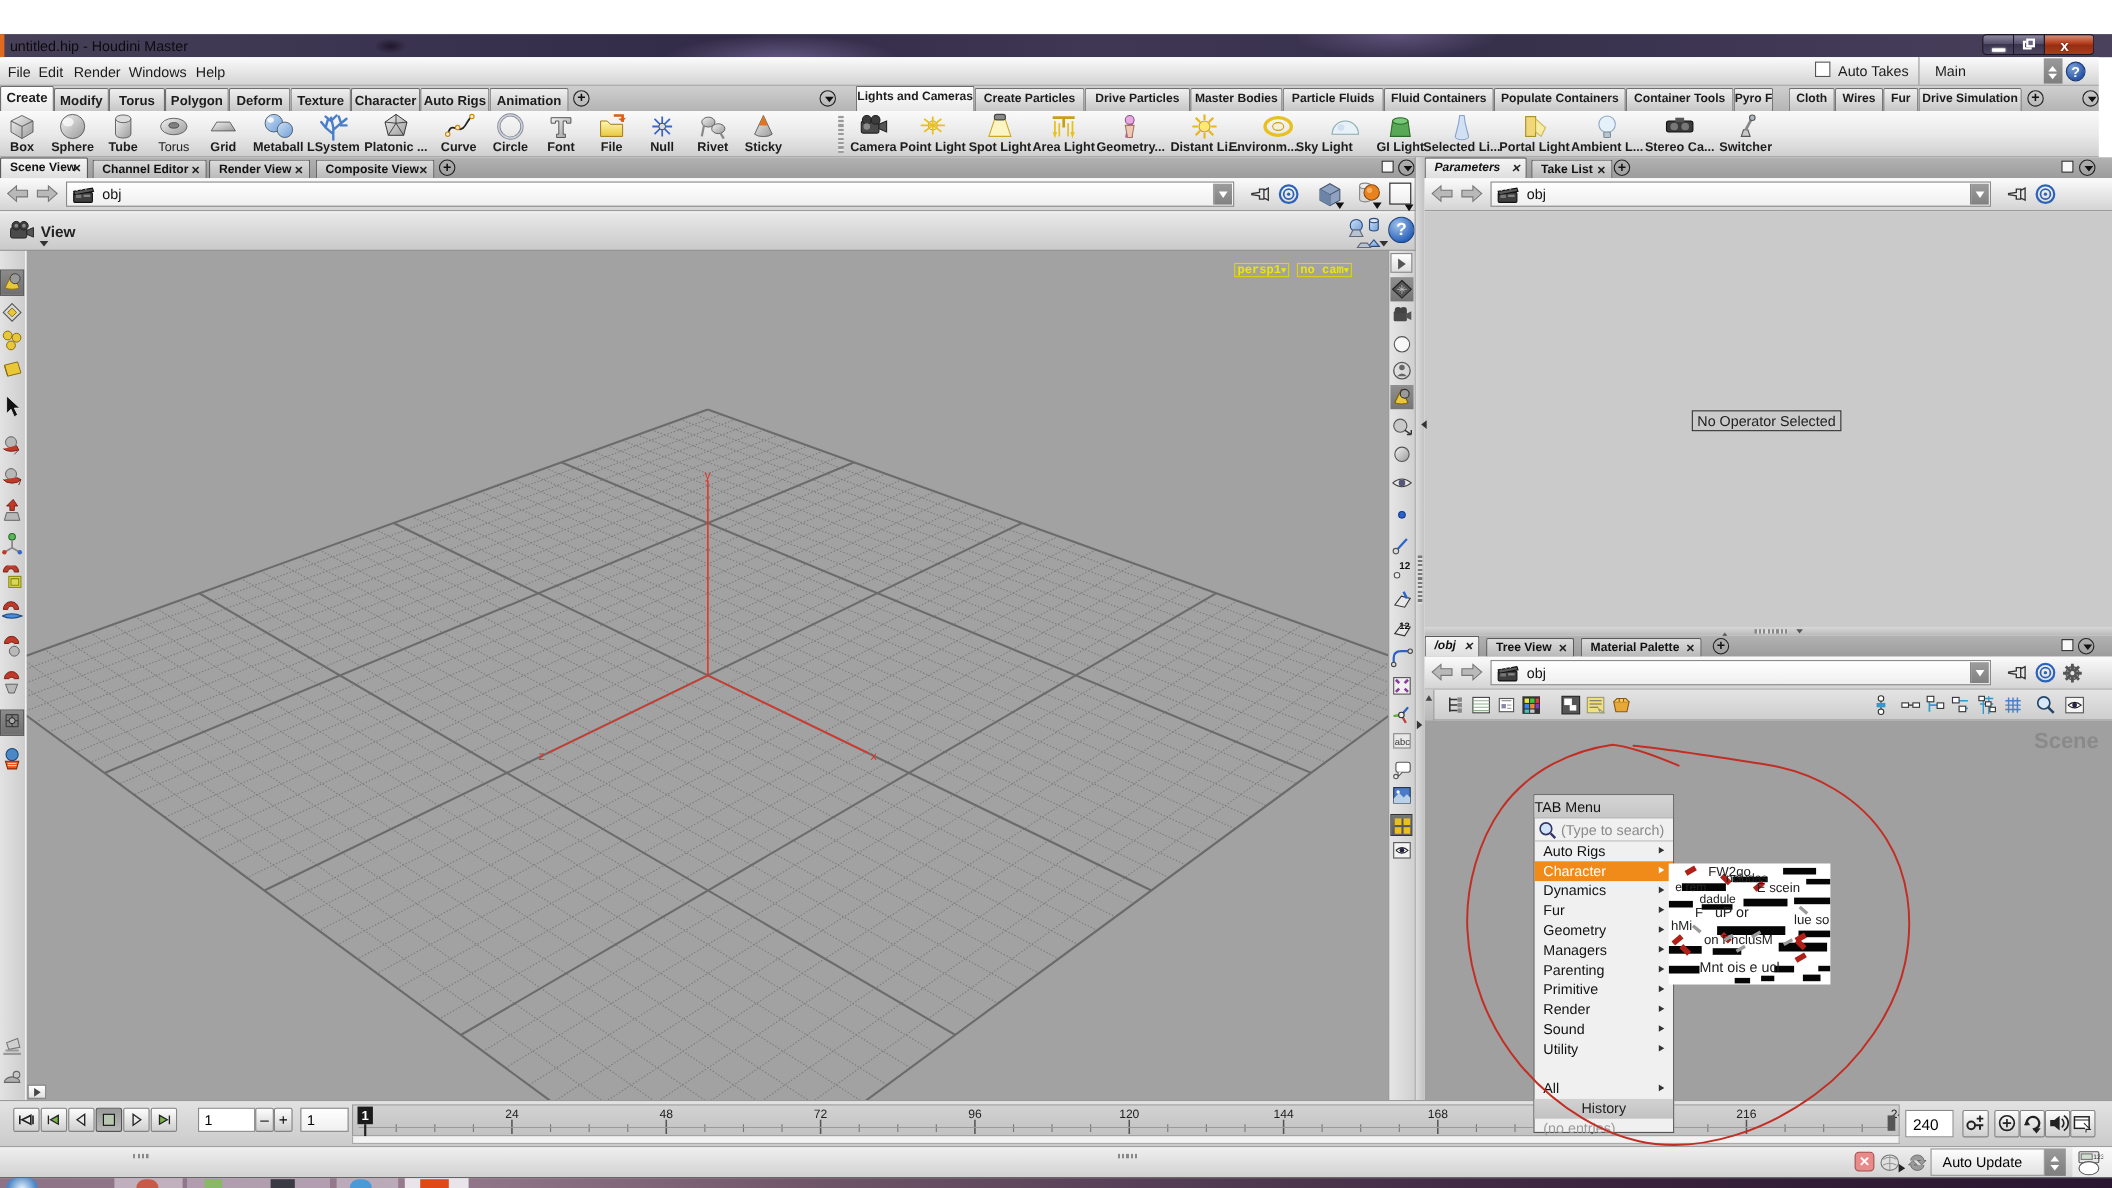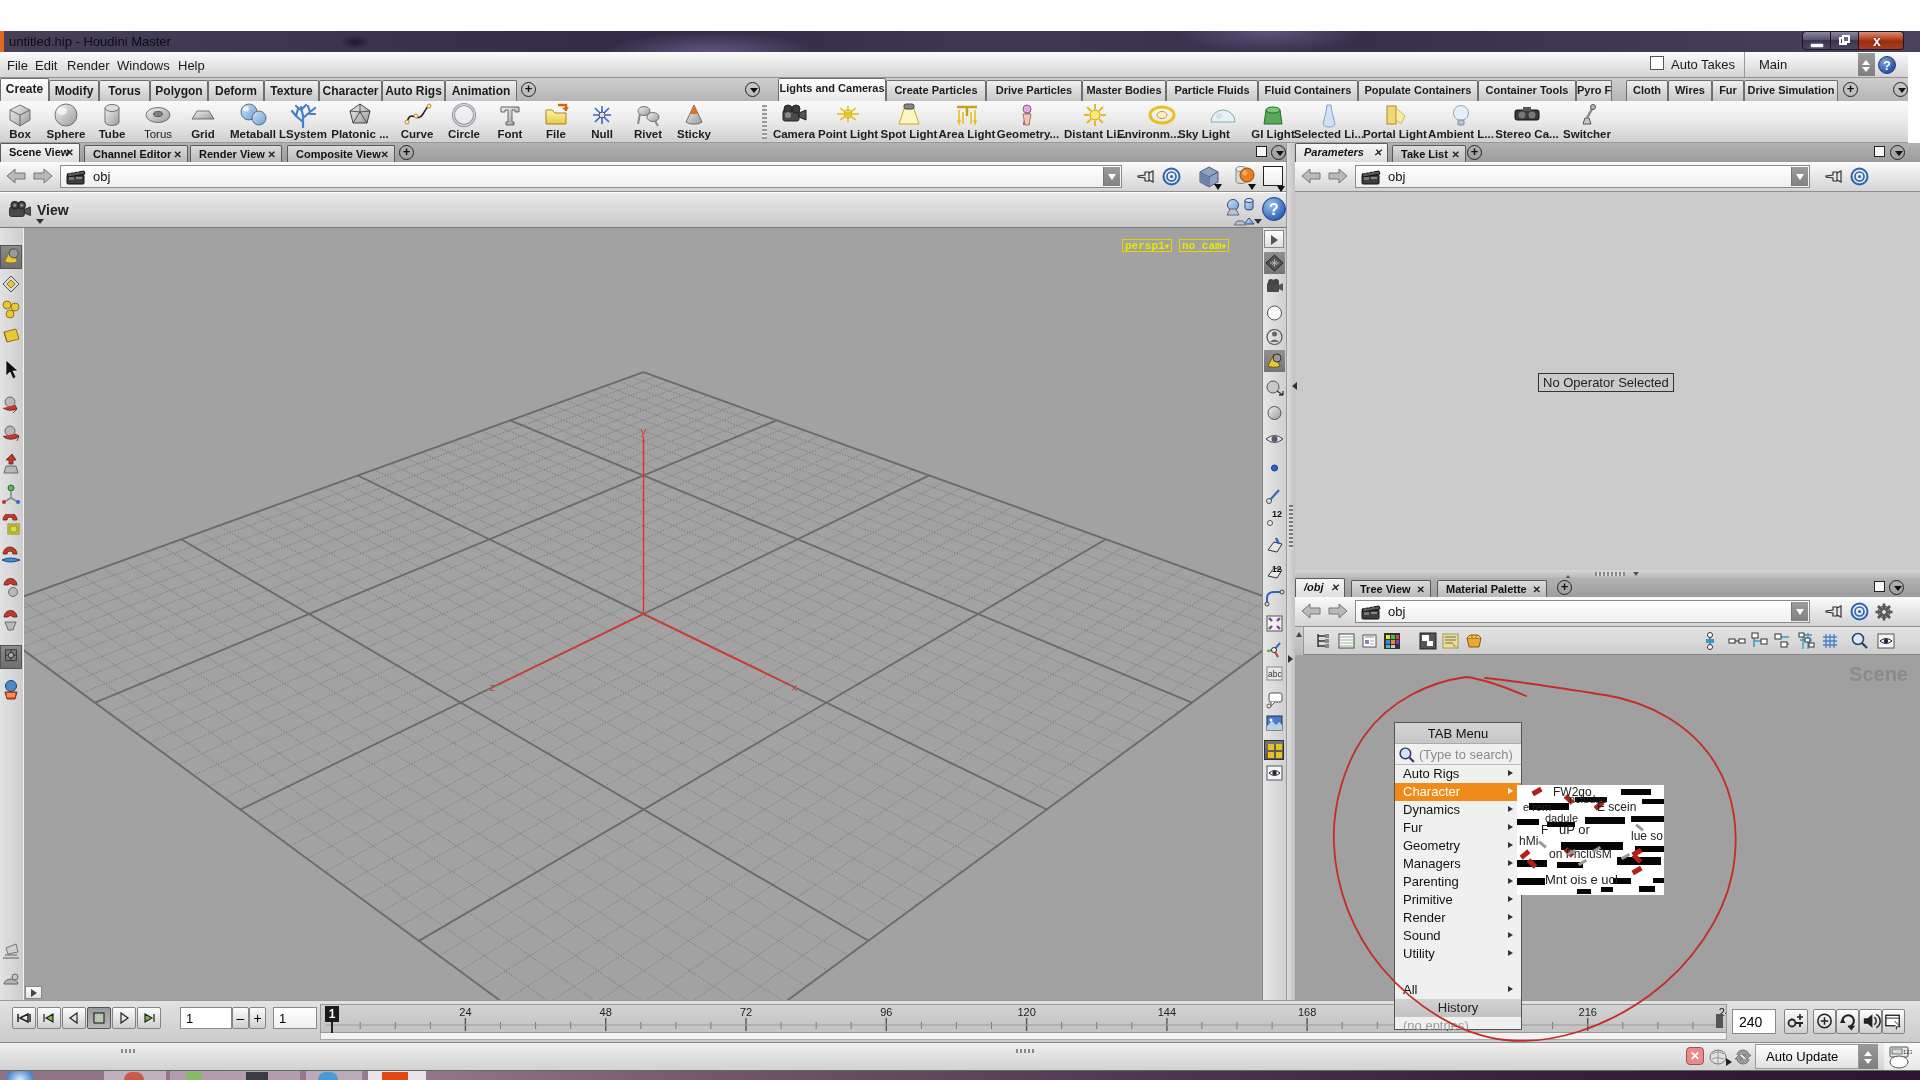--- a/index.html
+++ b/index.html
@@ -930,21 +930,21 @@
 <div class="abs" style="left:124px;top:1px;width:20px;height:8px;border-radius:8px 8px 0 0;background:#c85a4a"></div>
 <div class="abs" style="left:170px;top:0;width:130px;height:9px;background:rgba(215,205,220,.45)"></div>
 <div class="abs" style="left:186px;top:1px;width:16px;height:8px;background:#88b868"></div>
 <div class="abs" style="left:246px;top:1px;width:22px;height:8px;background:#3a3a44"></div>
 <div class="abs" style="left:306px;top:0;width:56px;height:9px;background:rgba(225,220,230,.5)"></div>
 <div class="abs" style="left:318px;top:1px;width:20px;height:8px;border-radius:8px 8px 0 0;background:#4a9ad8"></div>
 <div class="abs" style="left:368px;top:0;width:58px;height:9px;background:#e8e4ea"></div>
 <div class="abs" style="left:382px;top:1px;width:26px;height:8px;background:#e04818"></div>
 </div>
 <div class="abs" style="left:1394px;top:722px;width:128px;height:308px;background:#f0f0f0;border:1px solid #555;z-index:40;font-size:13px">
-<div style="height:20px;background:linear-gradient(#d4d4d4,#c6c6c6);text-align:center;padding-top:3px;color:#111">TAB Menu</div>
+<div style="height:20px;background:linear-gradient(#d4d4d4,#c6c6c6);text-align:left;padding-top:3px;color:#111">TAB Menu</div>
 <div style="height:22px;border-top:1px solid #aaa;border-bottom:1px solid #bbb;position:relative">
  <svg class="abs" style="left:3px;top:2px" width="18" height="18" viewBox="0 0 17 17">
         <circle cx="7" cy="7" r="5" fill="#cfe4f8" stroke="#336" stroke-width="1.4"></circle>
         <path d="M11 11 L15 15" stroke="#336" stroke-width="2"></path>
       </svg>
  <span class="abs" style="left:24px;top:3px;color:#8a8a8a">(Type to search)</span>
 </div>
 <div style="height:18px;position:relative;color:#111;padding:1px 0 0 8px">Auto Rigs<span style="position:absolute;right:5px;top:5px;width:0;height:0;border:3.5px solid transparent;border-left:5.5px solid #333"></span></div>
 <div style="height:18px;position:relative;background:#f08a18;color:#fff;padding:1px 0 0 8px">Character<span style="position:absolute;right:5px;top:5px;width:0;height:0;border:3.5px solid transparent;border-left:5.5px solid #fff"></span></div>
 <div style="height:18px;position:relative;color:#111;padding:1px 0 0 8px">Dynamics<span style="position:absolute;right:5px;top:5px;width:0;height:0;border:3.5px solid transparent;border-left:5.5px solid #333"></span></div>

